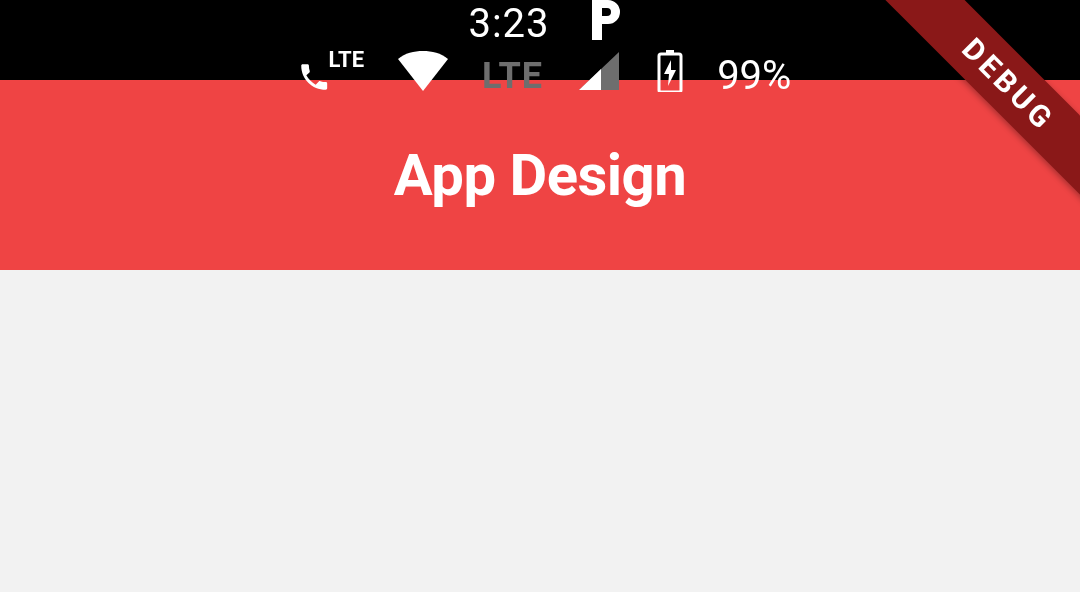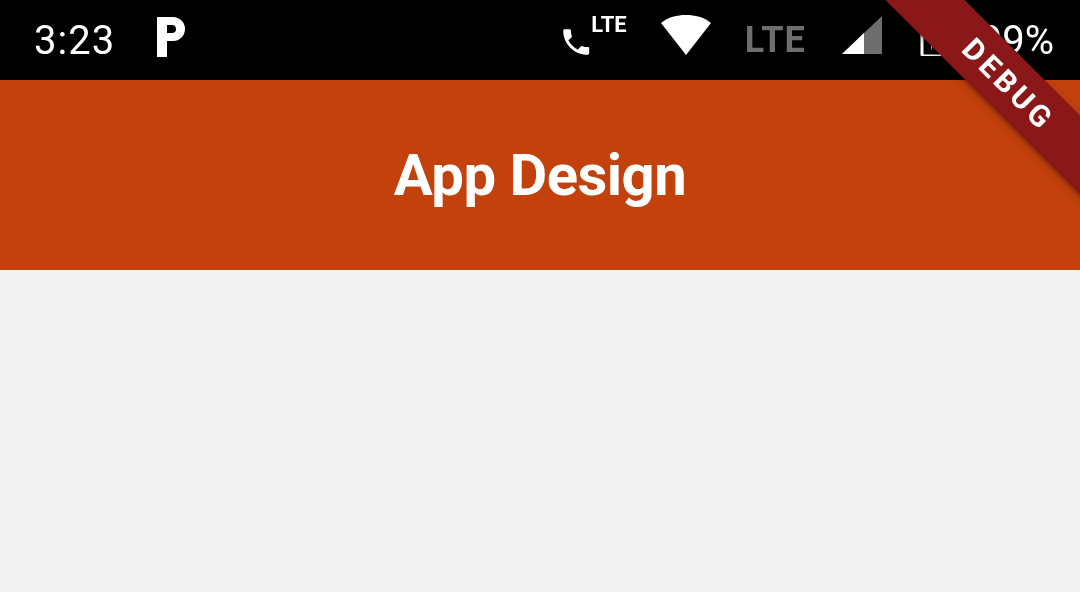--- a/index.html
+++ b/index.html
@@ -19,20 +19,21 @@
     .status-bar {
       width: 100%;
       height: 80px;
       background: #000;
       display: flex;
       align-items: center;
       justify-content: space-between;
       padding: 0 26px 0 34px;
       color: #fff;
       font-size: 40px;
+      flex-direction: column;
     }
 
     .status-left {
       display: flex;
       align-items: center;
       gap: 40px;
     }
 
     .status-time {
       font-weight: 400;
@@ -84,21 +85,21 @@
       margin: 0 2px;
     }
 
     .battery-pct {
       font-weight: 400;
     }
 
     .app-bar {
       width: 100%;
       height: 190px;
-      background: #c2410c;
+      background: #ef4444;
       display: flex;
       align-items: center;
       justify-content: center;
       box-shadow: 0 3px 8px rgba(0,0,0,0.15);
     }
 
     .app-title {
       color: #fff;
       font-size: 58px;
       font-weight: 700;

